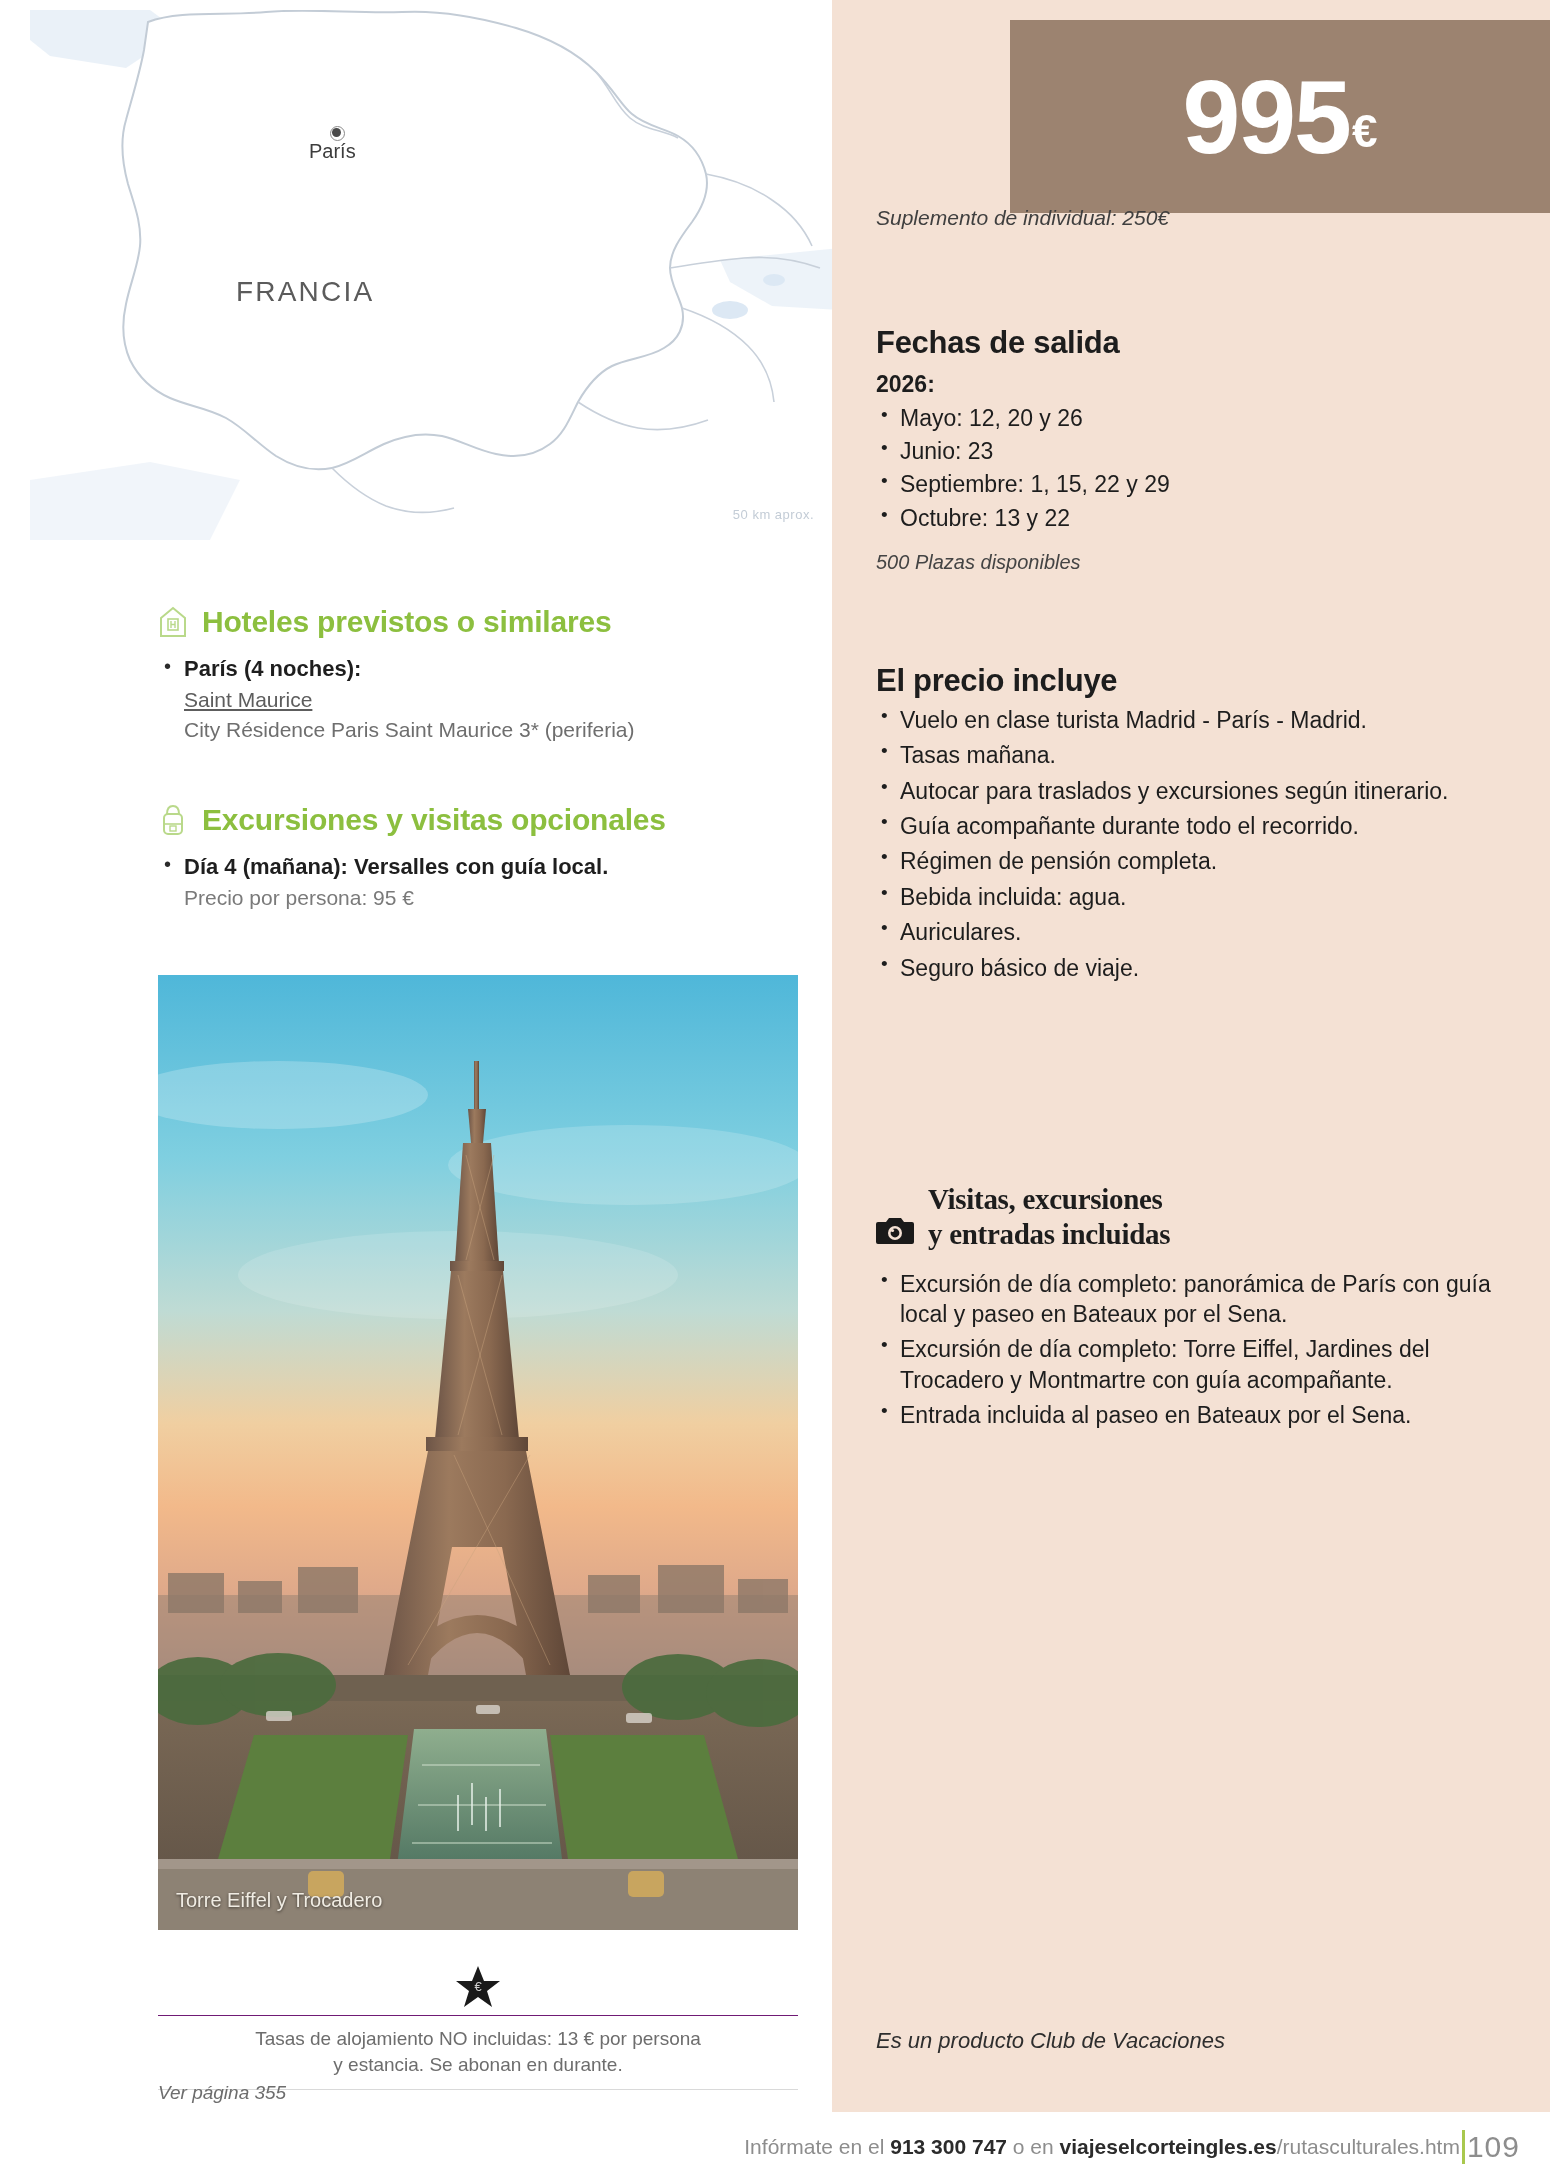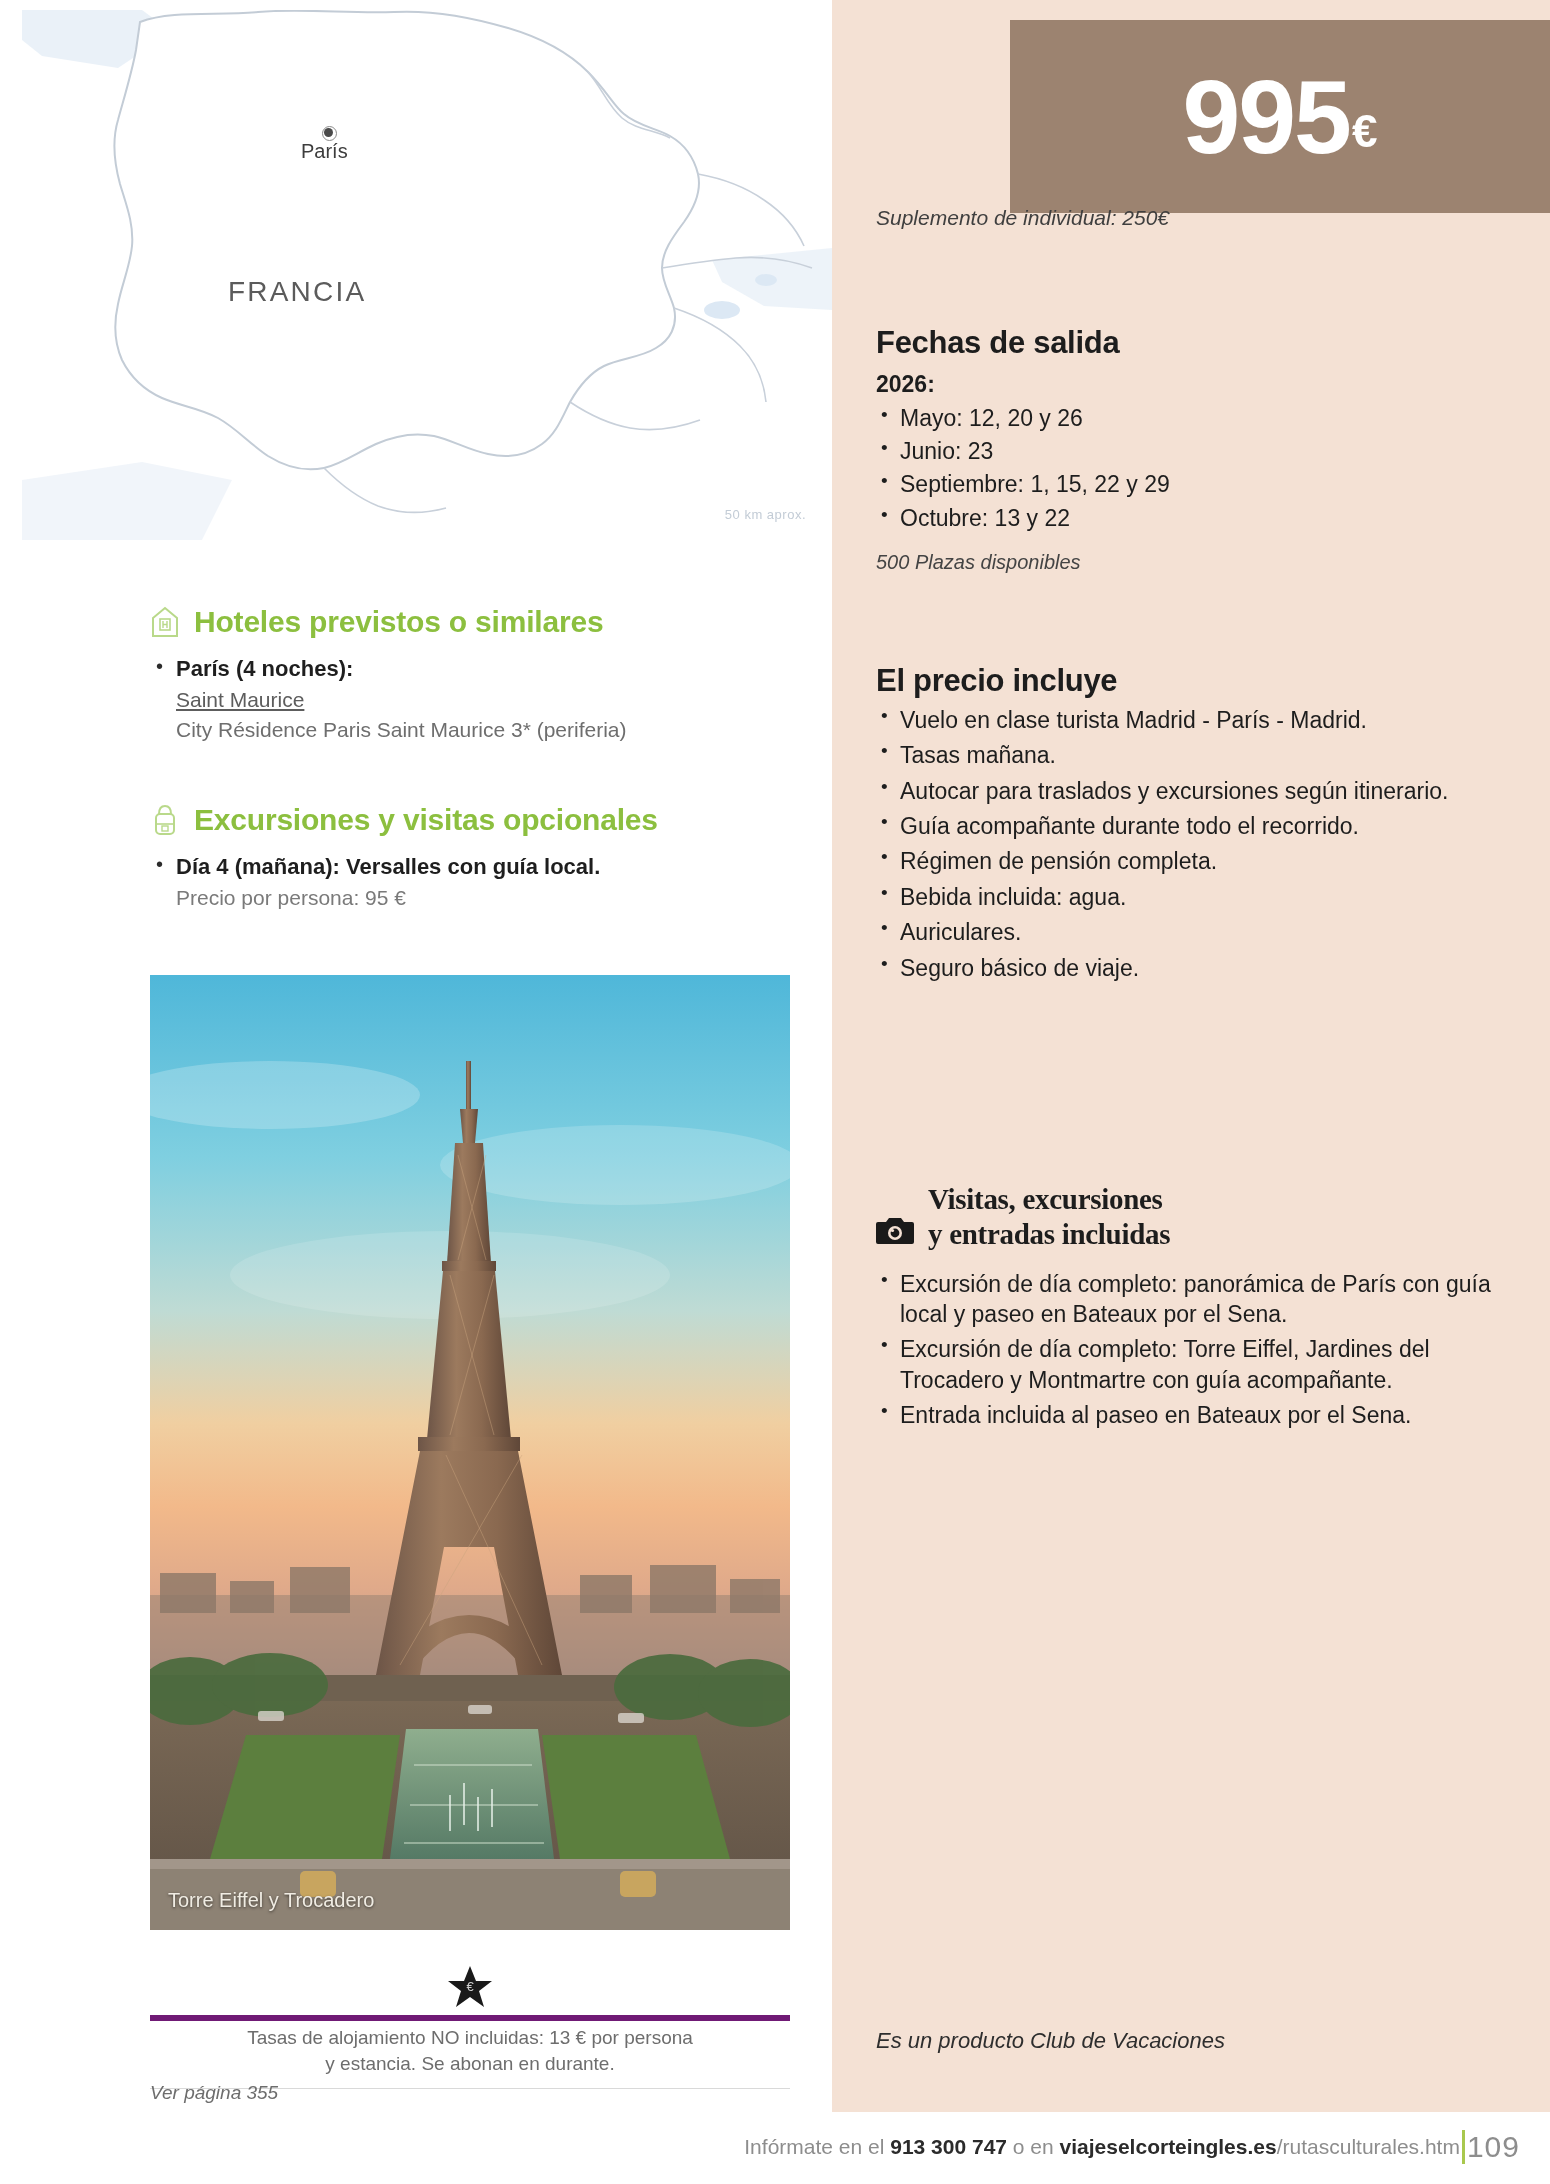--- a/index.html
+++ b/index.html
@@ -5,21 +5,21 @@
   * { margin:0; padding:0; box-sizing:border-box; }
   body {
     width:1550px; height:2184px;
     background:#ffffff;
     font-family:"Liberation Sans", sans-serif;
     position:relative;
     overflow:hidden;
   }
 
   
-  .left-col { position:absolute; left:0; top:0; width:832px; height:2184px; }
+  .left-col { position:absolute; left:8px; top:0; width:832px; height:2184px; }
 
   .map-wrap {
     position:absolute; left:22px; top:10px; width:810px; height:530px;
     background:#ffffff; overflow:hidden;
   }
   .map-svg { position:absolute; left:0; top:0; width:810px; height:530px; }
   .map-label-country {
     position:absolute; left:206px; top:266px;
     font-size:28px; letter-spacing:2.2px; color:#5b5b5b; font-weight:400;
   }
@@ -73,22 +73,22 @@
   .photo svg { display:block; width:640px; height:955px; }
   .photo-cap {
     position:absolute; left:18px; bottom:18px;
     font-size:20px; color:#f0ece3; text-shadow:0 1px 3px rgba(0,0,0,.6);
   }
 
   
   .star-note { position:absolute; left:150px; top:1965px; width:640px; text-align:center; }
   .star-ico { width:46px; height:44px; margin:0 auto 6px; display:block; }
   .note-box {
-    border-top:6px solid #701a75; border-bottom:1px solid #d9d9d9;
-    padding:4px 0 12px;
+    border-top:1px solid #701a75; border-bottom:1px solid #d9d9d9;
+    padding:10px 0 12px;
   }
   .note-box p { font-size:19px; color:#6d6d6d; line-height:1.35; }
   .see-page {
     position:absolute; left:150px; top:2082px;
     font-size:19px; font-style:italic; color:#6d6d6d;
   }
 
   
   .right-col {
     position:absolute; left:832px; top:0; width:718px; height:2112px;

